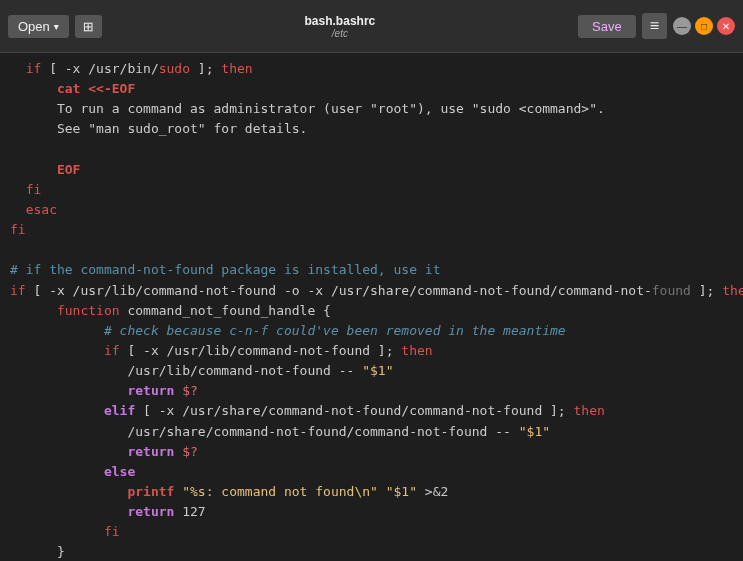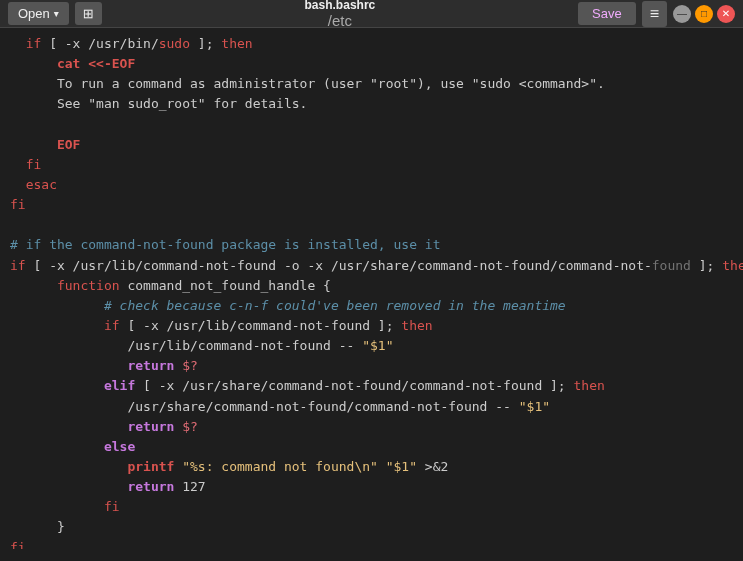--- a/index.html
+++ b/index.html
@@ -11,21 +11,21 @@
       font-size: 13px;
       overflow: hidden;
     }
 
     
     .titlebar {
       display: flex;
       align-items: center;
       justify-content: space-between;
       background: #2d2d2d;
-      height: 28px;
+      height: 53px;
       padding: 0 8px;
       border-bottom: 1px solid #444;
     }
     .titlebar-left {
       display: flex;
       align-items: center;
       gap: 6px;
     }
     .open-btn {
       background: #555;
@@ -53,22 +53,23 @@
       text-align: center;
     }
     .titlebar-center .filename {
       color: #eee;
       font-size: 12px;
       font-weight: bold;
       font-family: sans-serif;
     }
     .titlebar-center .filepath {
       color: #aaa;
-      font-size: 15px;
+      font-size: 10px;
       font-family: sans-serif;
+      font-style: italic;
     }
     .titlebar-right {
       display: flex;
       align-items: center;
       gap: 6px;
     }
     .save-btn {
       background: #555;
       color: #f0abfc;
       border: none;

